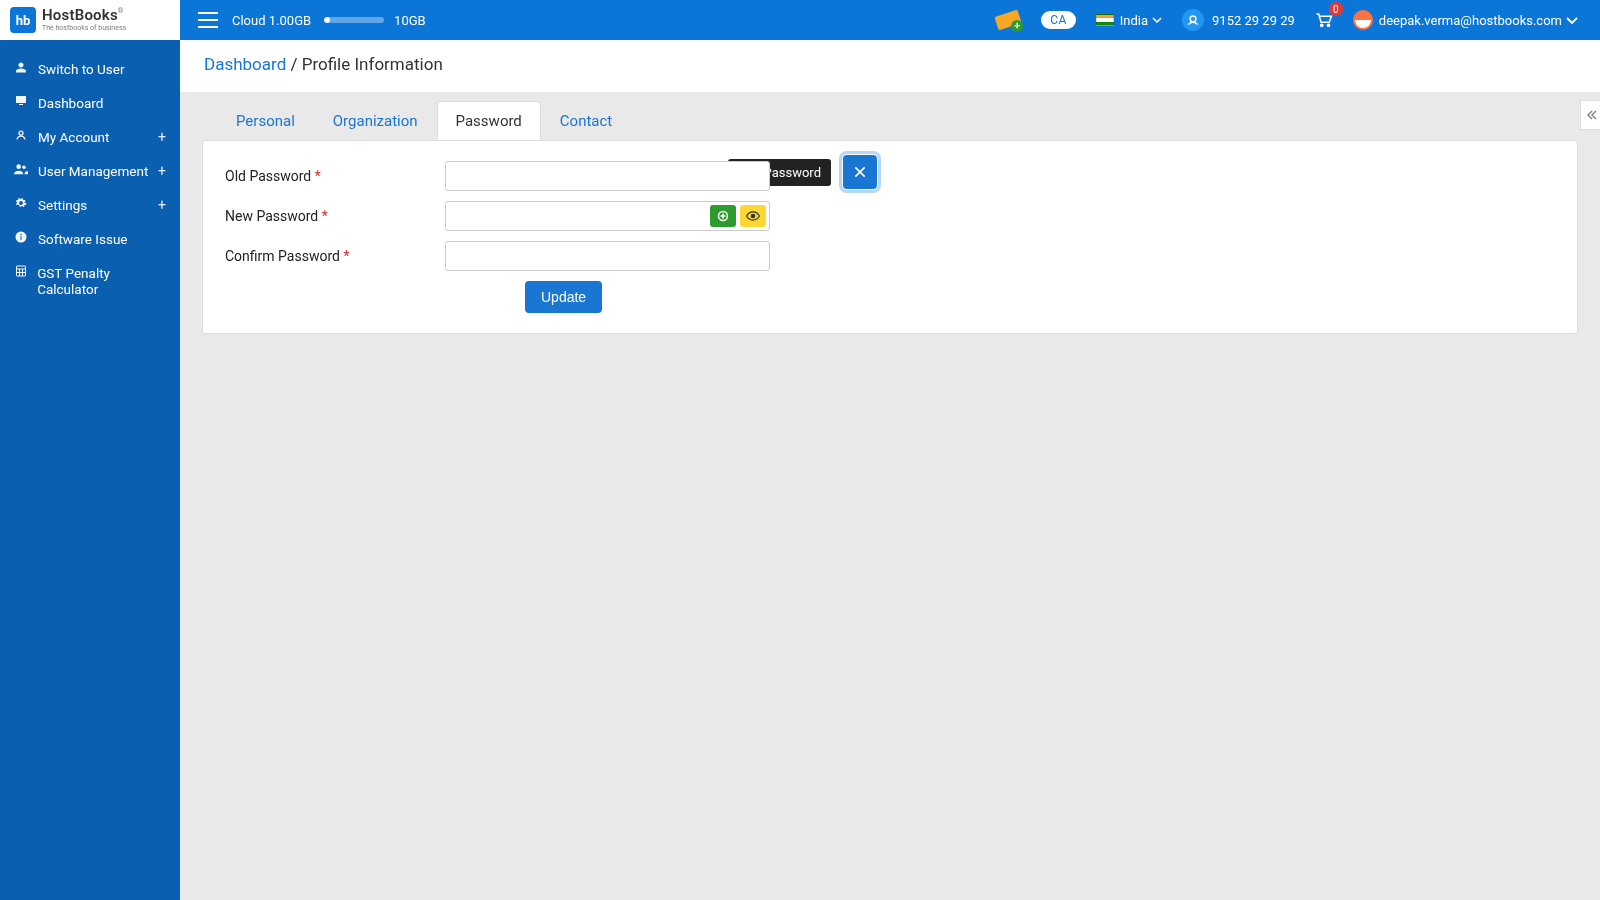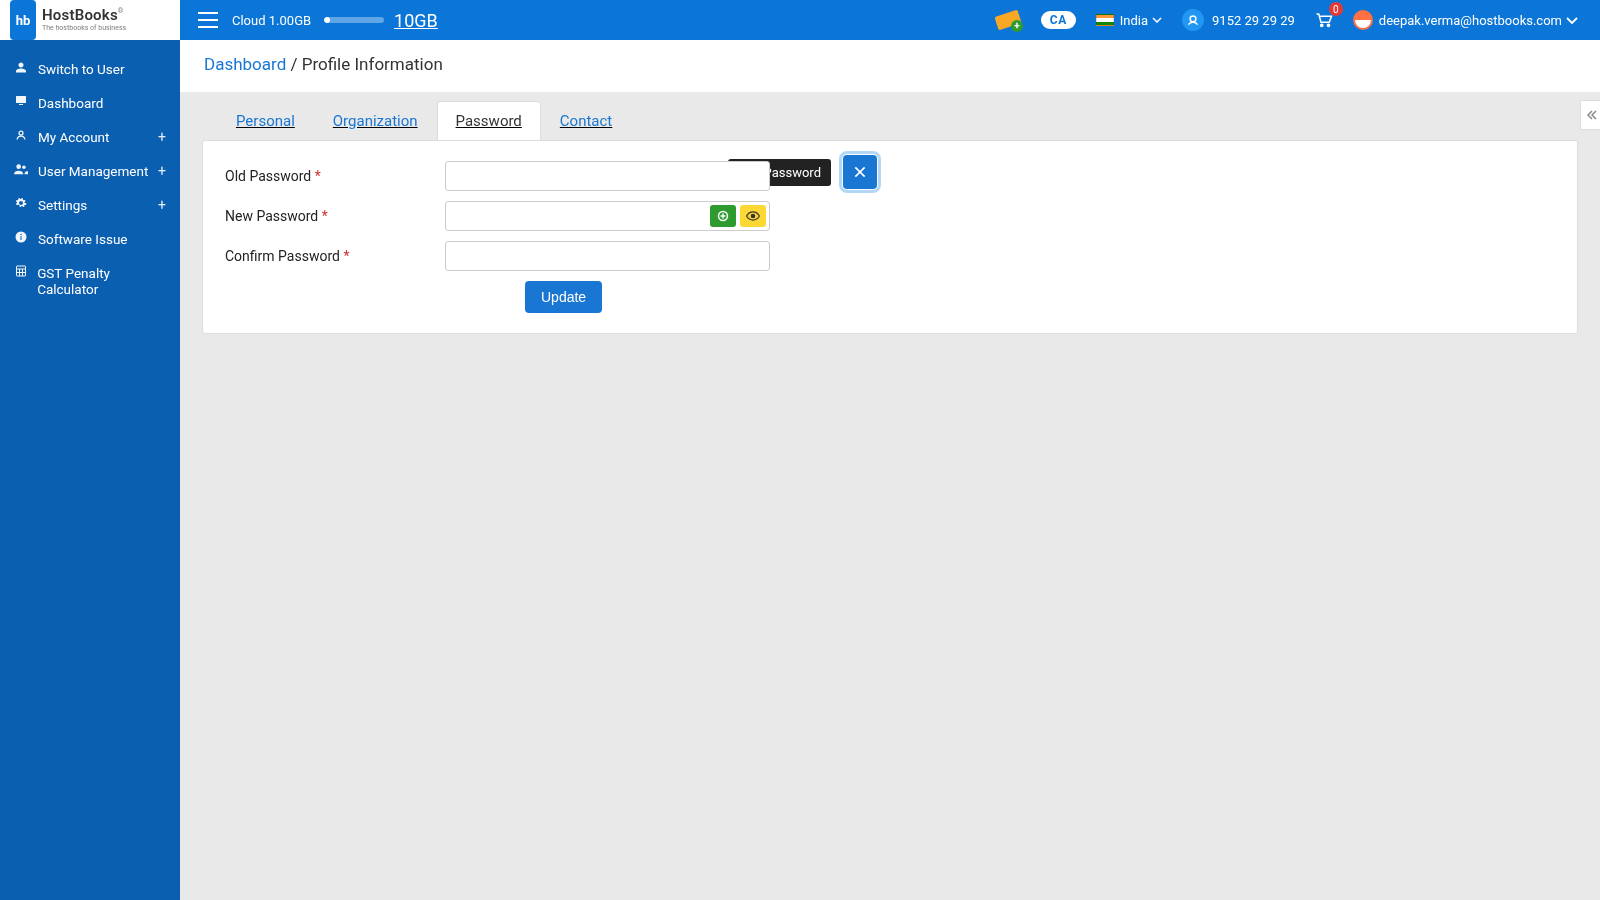--- a/index.html
+++ b/index.html
@@ -1,37 +1,37 @@
 <!DOCTYPE html>
 <html><head>
 <meta charset="utf-8">
 <style>
   * { box-sizing: border-box; margin: 0; padding: 0; }
   body { font-family: -apple-system, "Segoe UI", Roboto, Arial, sans-serif; font-size: 14px; background: #e9e9e9; width: 1600px; height: 900px; overflow: hidden; }
 
   
   .header { height: 40px; background: #0b76d8; color: #fff; display: flex; align-items: center; padding: 0 12px 0 0; }
   .logo-box { height: 40px; width: 180px; background: #fff; display: flex; align-items: center; padding-left: 10px; gap: 6px; }
-  .logo-badge { width: 26px; height: 40px; background: #0b76d8; color: #fff; border-radius: 4px; display: flex; align-items: center; justify-content: center; font-weight: 700; font-size: 13px; }
+  .logo-badge { width: 26px; height: 26px; background: #0b76d8; color: #fff; border-radius: 4px; display: flex; align-items: center; justify-content: center; font-weight: 700; font-size: 13px; }
   .logo-text { display: flex; flex-direction: column; line-height: 1; }
   .logo-text .brand { font-weight: 600; color: #333; font-size: 15px; letter-spacing: 0.2px; }
   .logo-text .brand sup { font-size: 7px; vertical-align: top; color: #888; }
   .logo-text .tag { font-size: 7px; color: #7d7d7d; margin-top: 2px; }
   .menu-icon { margin: 0 14px 0 18px; cursor: pointer; }
   .menu-icon svg { display:block; }
   .cloud-used { font-size: 13px; margin-right: 13px; }
   .cloud-bar { width: 60px; height: 6px; background: rgba(255,255,255,.35); border-radius: 3px; margin-right: 10px; position: relative; overflow: hidden; }
   .cloud-bar .fill { position:absolute; left:0;top:0; height:100%; width:10%; background:#fff; border-radius:3px; }
-  .cloud-total { font-size: 18px; text-decoration: underline; }
+  .cloud-total { font-size: 13px; }
   .header-spacer { flex: 1; }
   .hitem { display:flex; align-items:center; margin: 0 10px; cursor:pointer; font-size: 13px; position:relative; }
   .ticket-icon { width:26px; height:20px; position:relative; }
   .ticket-body { width:24px; height:14px; background:#f9a825; border-radius:2px; transform:rotate(-18deg); position:absolute; left:1px; top:3px; }
   .ticket-plus { position:absolute; right:-2px; bottom:-2px; width:12px; height:12px; border-radius:50%; background:#2e9b2e; color:#fff; font-size:10px; line-height:12px; text-align:center; font-weight:700; }
-  .ca-badge { background:#fff; color:#0b76d8; border-radius:50px; padding:2px 9px; font-weight:700; font-size:12px; letter-spacing:0.5px; }
+  .ca-badge { background:#fff; color:#0b76d8; border-radius:50px; padding:2px 9px; font-weight:400; font-size:12px; letter-spacing:0.5px; }
   .flag { width:18px; height:12px; margin-right:6px; background:linear-gradient(#ff9933 0 33%, #fff 33% 66%, #138808 66% 100%); display:inline-block; border:1px solid rgba(0,0,0,.15); }
   .chev-down { margin-left:4px; }
   .support-icon { width:22px; height:22px; border-radius:50%; background:#2196f3; display:flex; align-items:center; justify-content:center; margin-right:8px; color:#fff; }
   .cart { position: relative; }
   .cart .badge { position:absolute; top:-10px; right:-10px; background:#e53935; color:#fff; border-radius:50%; font-size:10px; width:14px; height:14px; display:flex; align-items:center; justify-content:center; }
   .avatar-sm { width:20px; height:20px; border-radius:50%; background:linear-gradient(#ff7043 0 50%, #fff 50% 100%); border:2px solid #ff7043; margin-right:6px; }
 
   
   .layout { display:flex; height: calc(900px - 40px); }
   .sidebar { width:180px; background:#0b5fb1; color:#fff; padding-top:12px; }
@@ -43,21 +43,21 @@
   .nav-item .ic { width:14px; margin-right:10px; display:inline-flex; align-items:center; justify-content:center; opacity:.95; }
   .nav-item .plus { margin-left:auto; opacity:.9; font-size:14px; }
 
   
   .main { flex:1; background:#e9e9e9; position: relative; }
   .collapse-handle { position:absolute; right:0; top:60px; width:20px; height:30px; background:#fff; border:1px solid #ddd; border-right:none; display:flex; align-items:center; justify-content:center; cursor:pointer; color:#666; }
   .breadcrumb { background:#fff; padding: 14px 24px 18px; font-size:17px; color:#333; border-bottom:1px solid #ececec; }
   .breadcrumb a { color:#1976d2; text-decoration:none; }
 
   .content { padding: 8px 22px 22px; }
-  .tabs { display:flex; padding-left:15px;text-decoration:underline; }
+  .tabs { display:flex; padding-left:15px; }
   .tab { padding: 10px 18px; color:#1976d2; cursor:pointer; border:1px solid transparent; border-bottom:none; border-radius:4px 4px 0 0; font-size:15px; }
   .tab.active { background:#fff; color:#333; border-color:#ddd; }
   .panel { background:#fff; border:1px solid #ddd; border-radius:3px; padding:20px 22px; min-height:180px; position:relative; }
   .panel-actions { position:absolute; top:14px; right: 700px; display:flex; align-items:center; }
   .tooltip-box { background:#222; color:#fff; padding:6px 10px; border-radius:3px; font-size:13px; margin-right:12px; position:relative; }
   .tooltip-box::after { content:""; position:absolute; right:-6px; top:50%; transform:translateY(-50%); border:6px solid transparent; border-left-color:#222; }
   .close-btn { width:34px; height:34px; background:#1976d2; border-radius:4px; display:flex; align-items:center; justify-content:center; cursor:pointer; outline:3px solid #b4d6f7; outline-offset:1px; }
   .close-btn svg { stroke:#fff; }
   .form-row { display:flex; align-items:center; margin-bottom:10px; }
   .form-row label { width:220px; font-size:14px; color:#222; }

